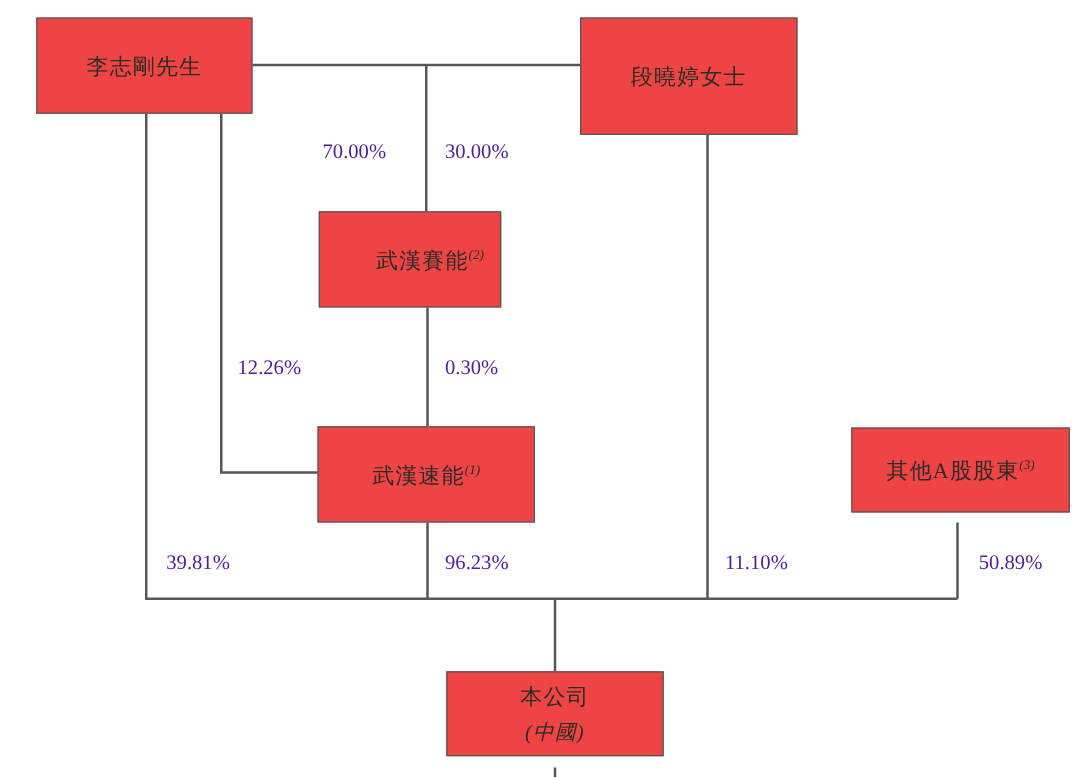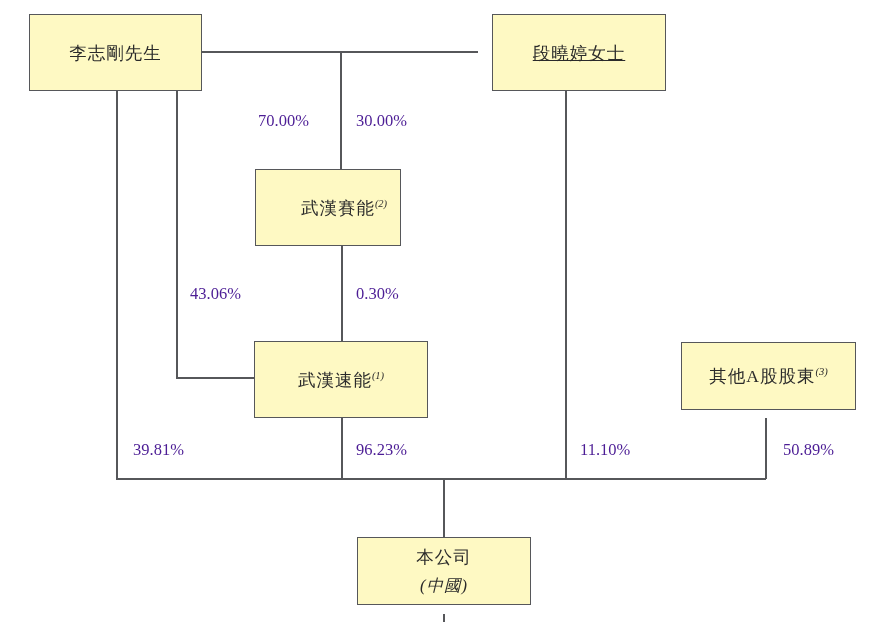--- a/index.html
+++ b/index.html
@@ -12,21 +12,21 @@
     width: 873px;
     height: 622px;
     background: #ffffff;
     font-family: "Liberation Serif", "DejaVu Serif", serif;
     color: #2b2b2b;
     overflow: hidden;
   }
   .box {
     position: absolute;
     border: 1.5px solid #56575a;
-    background: #fef9c3;
+    background: #ef4444;
     display: flex;
     flex-direction: column;
     align-items: center;
     justify-content: center;
     font-size: 17.5px;
     letter-spacing: 1px;
     text-align: center;
     box-sizing: border-box;
   }
   .box sup {
@@ -69,21 +69,21 @@
   <div class="vline" style="left:565px; top:91px; height:388px;"></div>
   <div class="vline" style="left:765px; top:418px; height:61px;"></div>
   <div class="hline" style="left:116px; top:478px; width:650px;"></div>
   <div class="vline" style="left:443px; top:479px; height:58px;"></div>
   <div class="vline" style="left:443px; top:614px; height:8px;"></div>
 
   <div class="box" style="left:29px; top:14px; width:173px; height:77px;">
     <span>李志剛先生</span>
   </div>
 
-  <div class="box" style="left:492px; top:14px; width:174px; height:77px;text-decoration:underline;">
+  <div class="box" style="left:464px; top:14px; width:174px; height:94px;">
     <span>段曉婷女士</span>
   </div>
 
   <div class="box" style="left:255px; top:169px; width:146px; height:77px;padding-left:32px;">
     <span><span>武漢賽能</span><sup>(2)</sup></span>
   </div>
 
   <div class="box" style="left:254px; top:341px; width:174px; height:77px;">
     <span><span>武漢速能</span><sup>(1)</sup></span>
   </div>
@@ -92,20 +92,20 @@
     <span><span>其他A股股東</span><sup>(3)</sup></span>
   </div>
 
   <div class="box" style="left:357px; top:537px; width:174px; height:68px;">
     <span>本公司</span>
     <span class="sublabel">(中國)</span>
   </div>
 
   <span class="pct" style="left:258px; top:111px;">70.00%</span>
   <span class="pct" style="left:356px; top:111px;">30.00%</span>
-  <span class="pct" style="left:190px; top:284px;">43.06%</span>
+  <span class="pct" style="left:190px; top:284px;">12.26%</span>
   <span class="pct" style="left:356px; top:284px;">0.30%</span>
   <span class="pct" style="left:133px; top:440px;">39.81%</span>
   <span class="pct" style="left:356px; top:440px;">96.23%</span>
   <span class="pct" style="left:580px; top:440px;">11.10%</span>
   <span class="pct" style="left:783px; top:440px;">50.89%</span>
 
 </div>
 
 </body></html>

